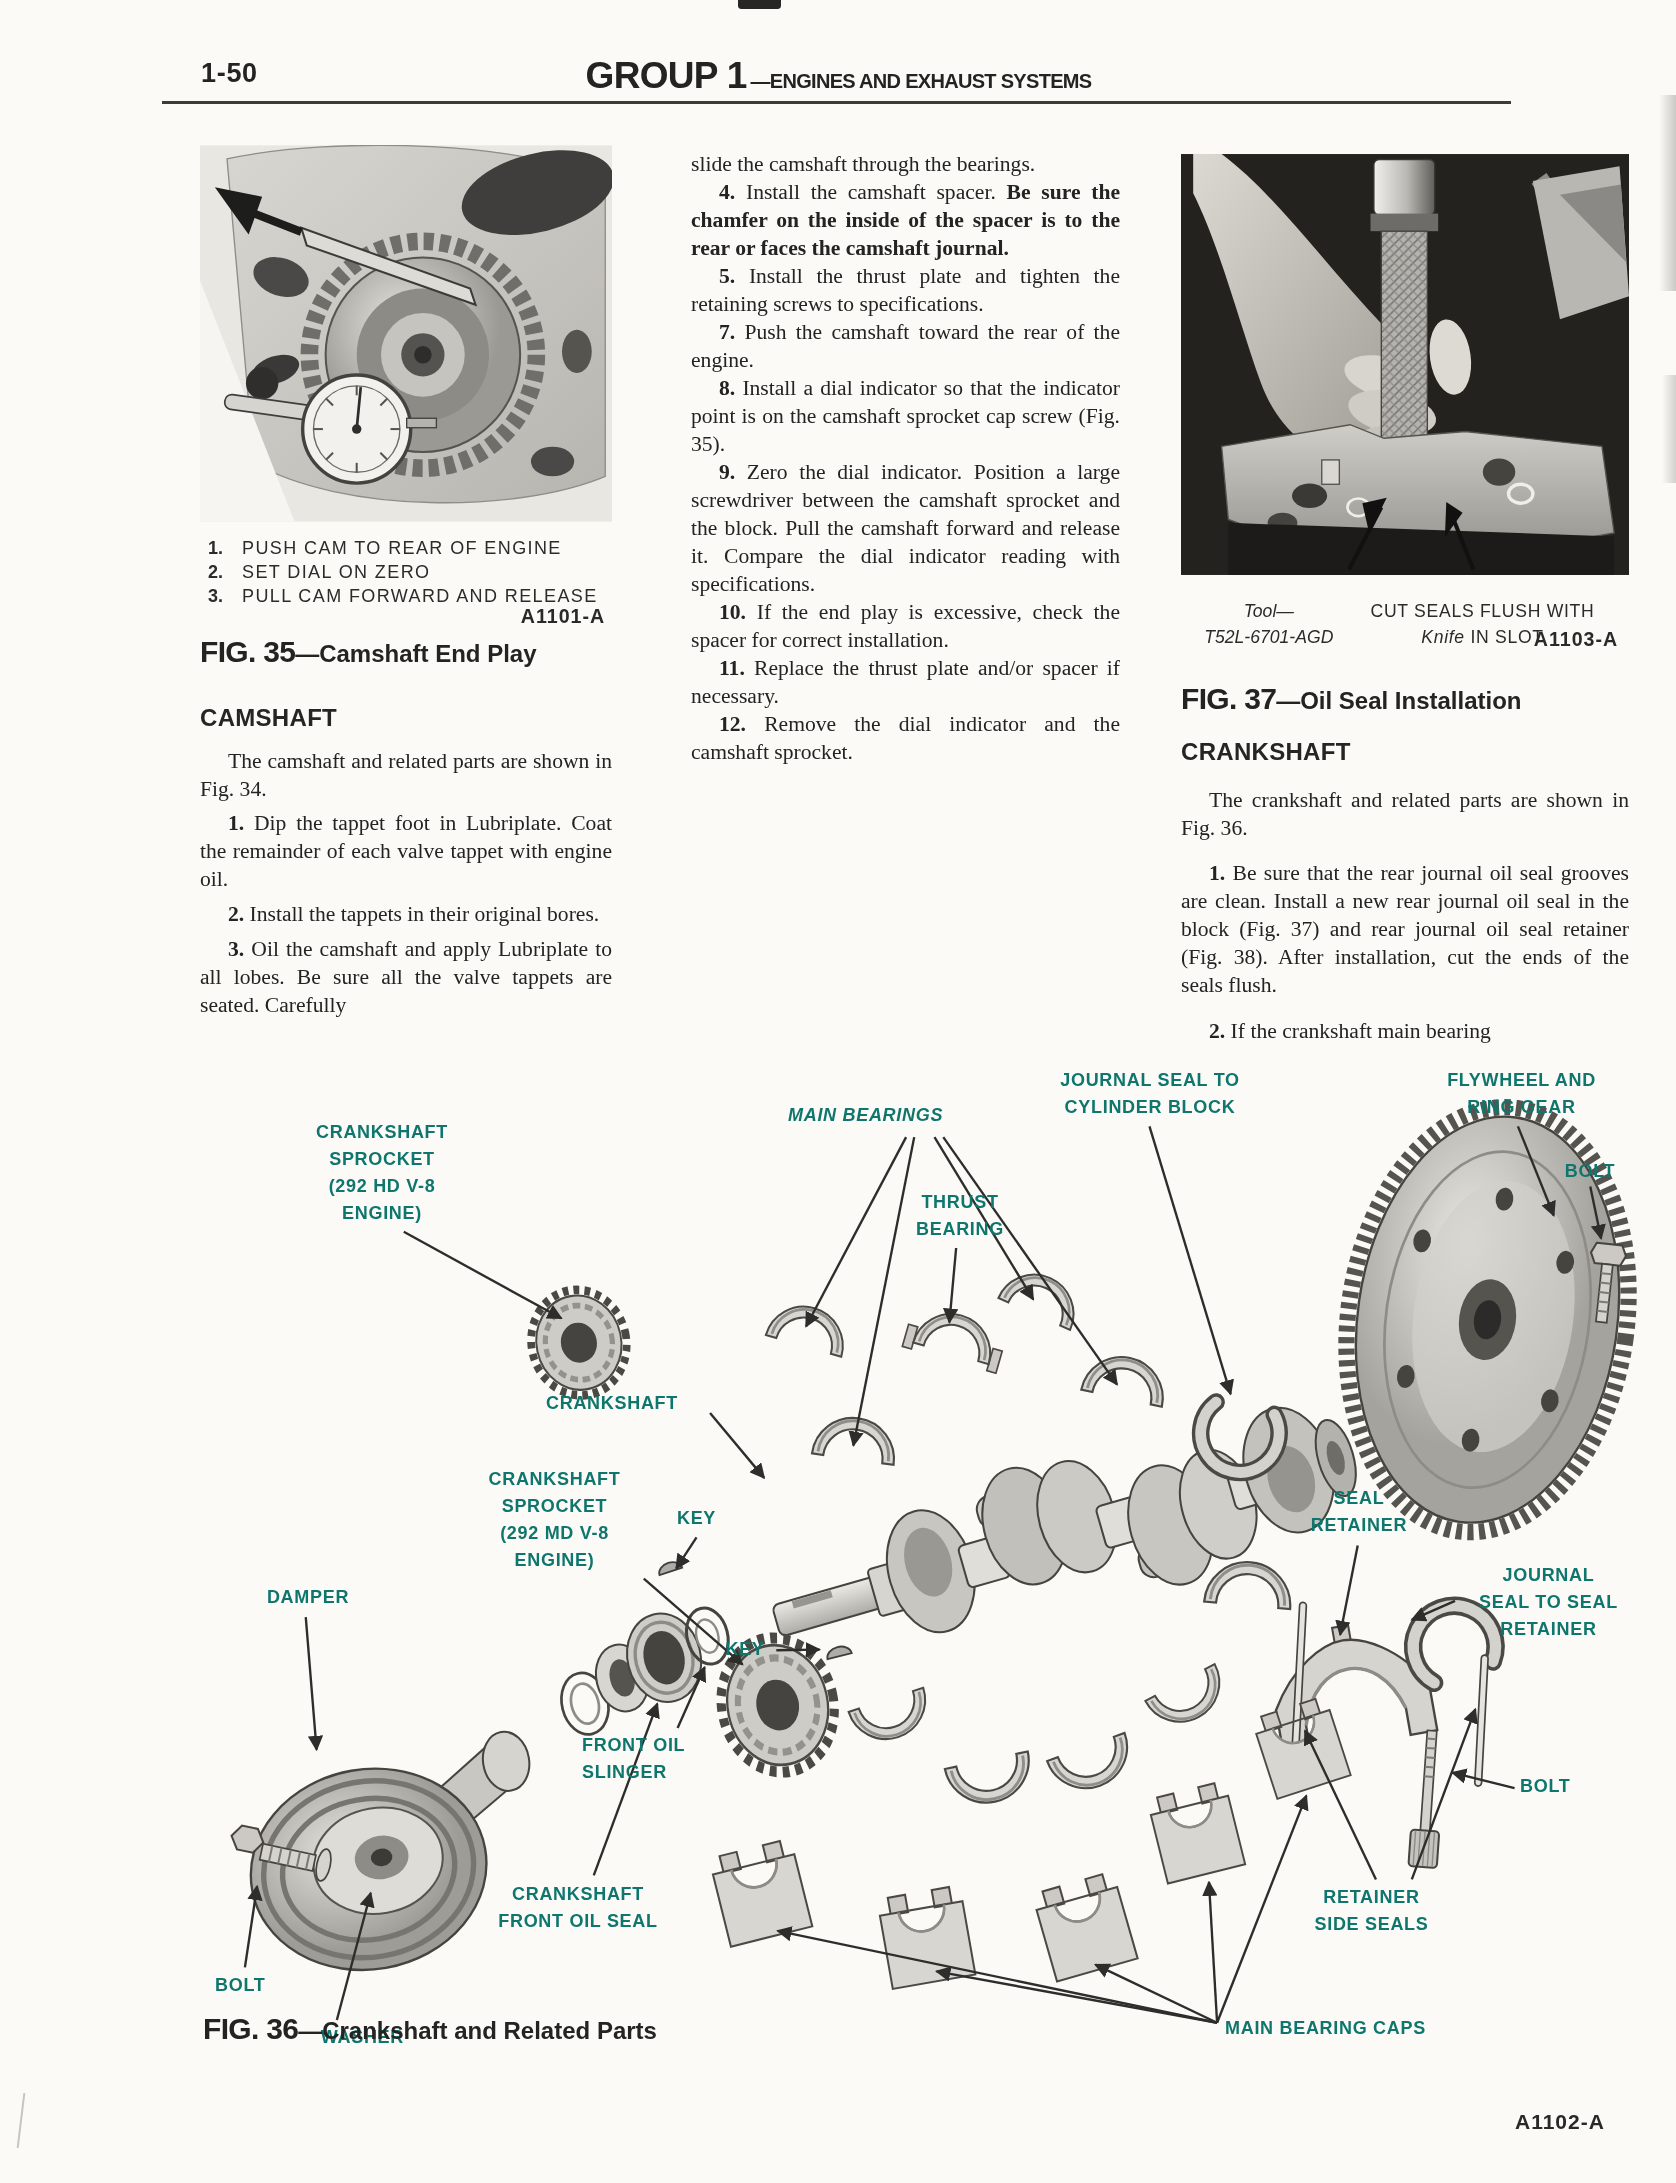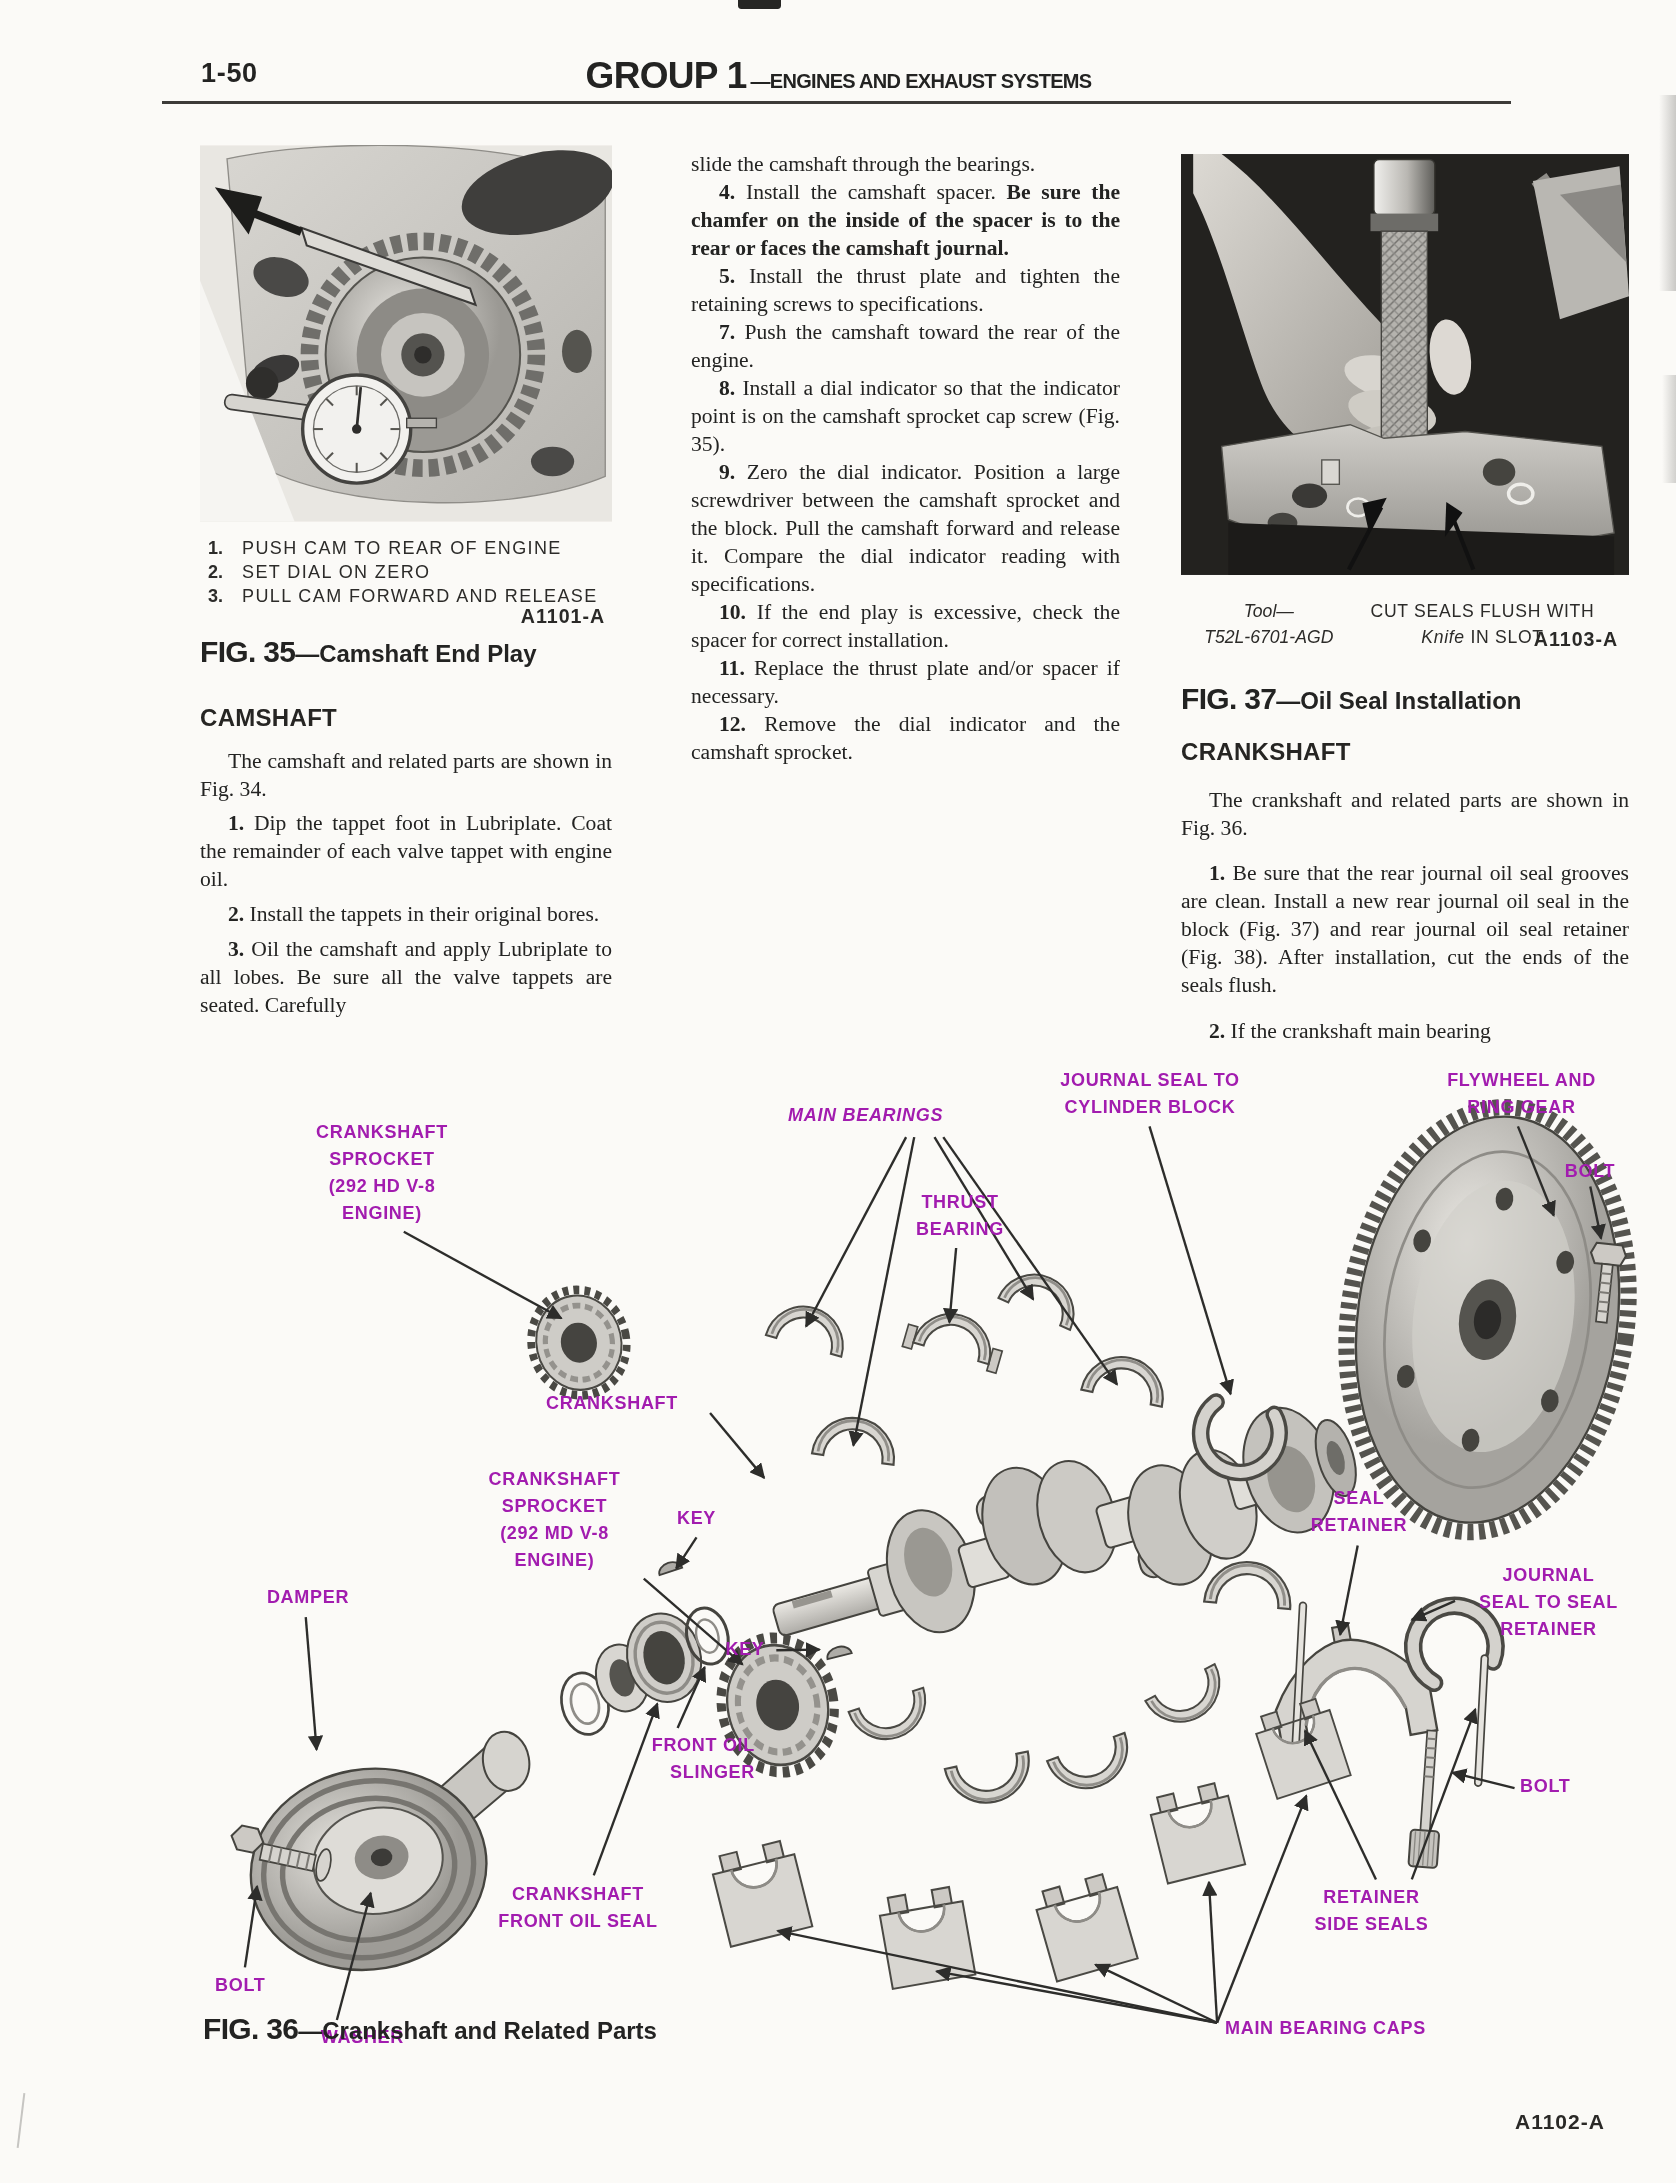--- a/index.html
+++ b/index.html
@@ -39,21 +39,21 @@
   #col3 .sechead{margin:21.6px 0 20px 0;}
   #col3 .figcap{margin-top:24px;}
   
   .f37cap{position:relative;height:60px;margin-top:23px;font-family:"Liberation Sans",sans-serif;color:#2c2b29;}
   .f37tool{position:absolute;left:6.8px;top:0;width:162px;text-align:center;font-style:italic;font-size:17.6px;line-height:26px;}
   .f37note{position:absolute;left:183px;top:0;width:237px;text-align:center;font-size:17.6px;line-height:26px;letter-spacing:0.7px;}
   .f37code{position:absolute;right:10.8px;top:30px;}
   
   .layer{position:absolute;left:0;top:0;width:1677px;height:2183px;}
   .dlabel{position:absolute;font:700 18px/27px "Liberation Sans",sans-serif;letter-spacing:0.7px;
-          white-space:pre-line;color:#a21caf;}
+          white-space:pre-line;color:#0f766e;}
   .arrow{stroke:#2d2d2b;stroke-width:3.5px;}
   .fig36cap{position:absolute;left:203px;top:2004px;white-space:nowrap;}
   .fig36code{position:absolute;left:1515px;top:2110px;font-size:21px;}
   
   .art-top{position:absolute;left:738px;top:0;width:43px;height:8.8px;background:#262624;border-radius:0 0 3.4px 3.4px;}
   .art-r1{position:absolute;right:0;top:95px;width:17.6px;height:196px;background:linear-gradient(to left,#c7c6c3,rgba(199,198,195,0));}
   .art-r2{position:absolute;right:0;top:375px;width:15px;height:108px;background:linear-gradient(to left,#cfcecb,rgba(207,206,203,0));}
   .art-bl{position:absolute;left:20px;top:2093px;width:2px;height:55px;background:#c6c5c2;transform:rotate(7deg);}
 </style>
 </head>
@@ -440,21 +440,21 @@
 BEARING</div>
       <div class="dlabel" style="left: 1553px; top: 1158px; width: 74px; text-align: center;">BOLT</div>
       <div class="dlabel" style="left: 546px; top: 1390px; width: 162px; text-align: left;">CRANKSHAFT</div>
       <div class="dlabel" style="left: 460px; top: 1466px; width: 189px; text-align: center;">CRANKSHAFT
 SPROCKET
 (292 MD V-8
 ENGINE)</div>
       <div class="dlabel" style="left: 666px; top: 1505px; width: 61px; text-align: center;">KEY</div>
       <div class="dlabel" style="left: 254px; top: 1584px; width: 108px; text-align: center;">DAMPER</div>
       <div class="dlabel" style="left: 718px; top: 1636px; width: 54px; text-align: center;">KEY</div>
-      <div class="dlabel" style="left: 613px; top: 1732px; width: 142px; text-align: right;">FRONT OIL
+      <div class="dlabel" style="left: 582px; top: 1732px; width: 142px; text-align: left;">FRONT OIL
 SLINGER</div>
       <div class="dlabel" style="left: 473px; top: 1881px; width: 210px; text-align: center;">CRANKSHAFT
 FRONT OIL SEAL</div>
       <div class="dlabel" style="left: 215px; top: 1972px; width: 74px; text-align: left;">BOLT</div>
       <div class="dlabel" style="left: 289px; top: 2024px; width: 115px; text-align: right;">WASHER</div>
       <div class="dlabel" style="left: 1288px; top: 1485px; width: 142px; text-align: center;">SEAL
 RETAINER</div>
       <div class="dlabel" style="left: 1454px; top: 1562px; width: 189px; text-align: center;">JOURNAL
 SEAL TO SEAL
 RETAINER</div>

